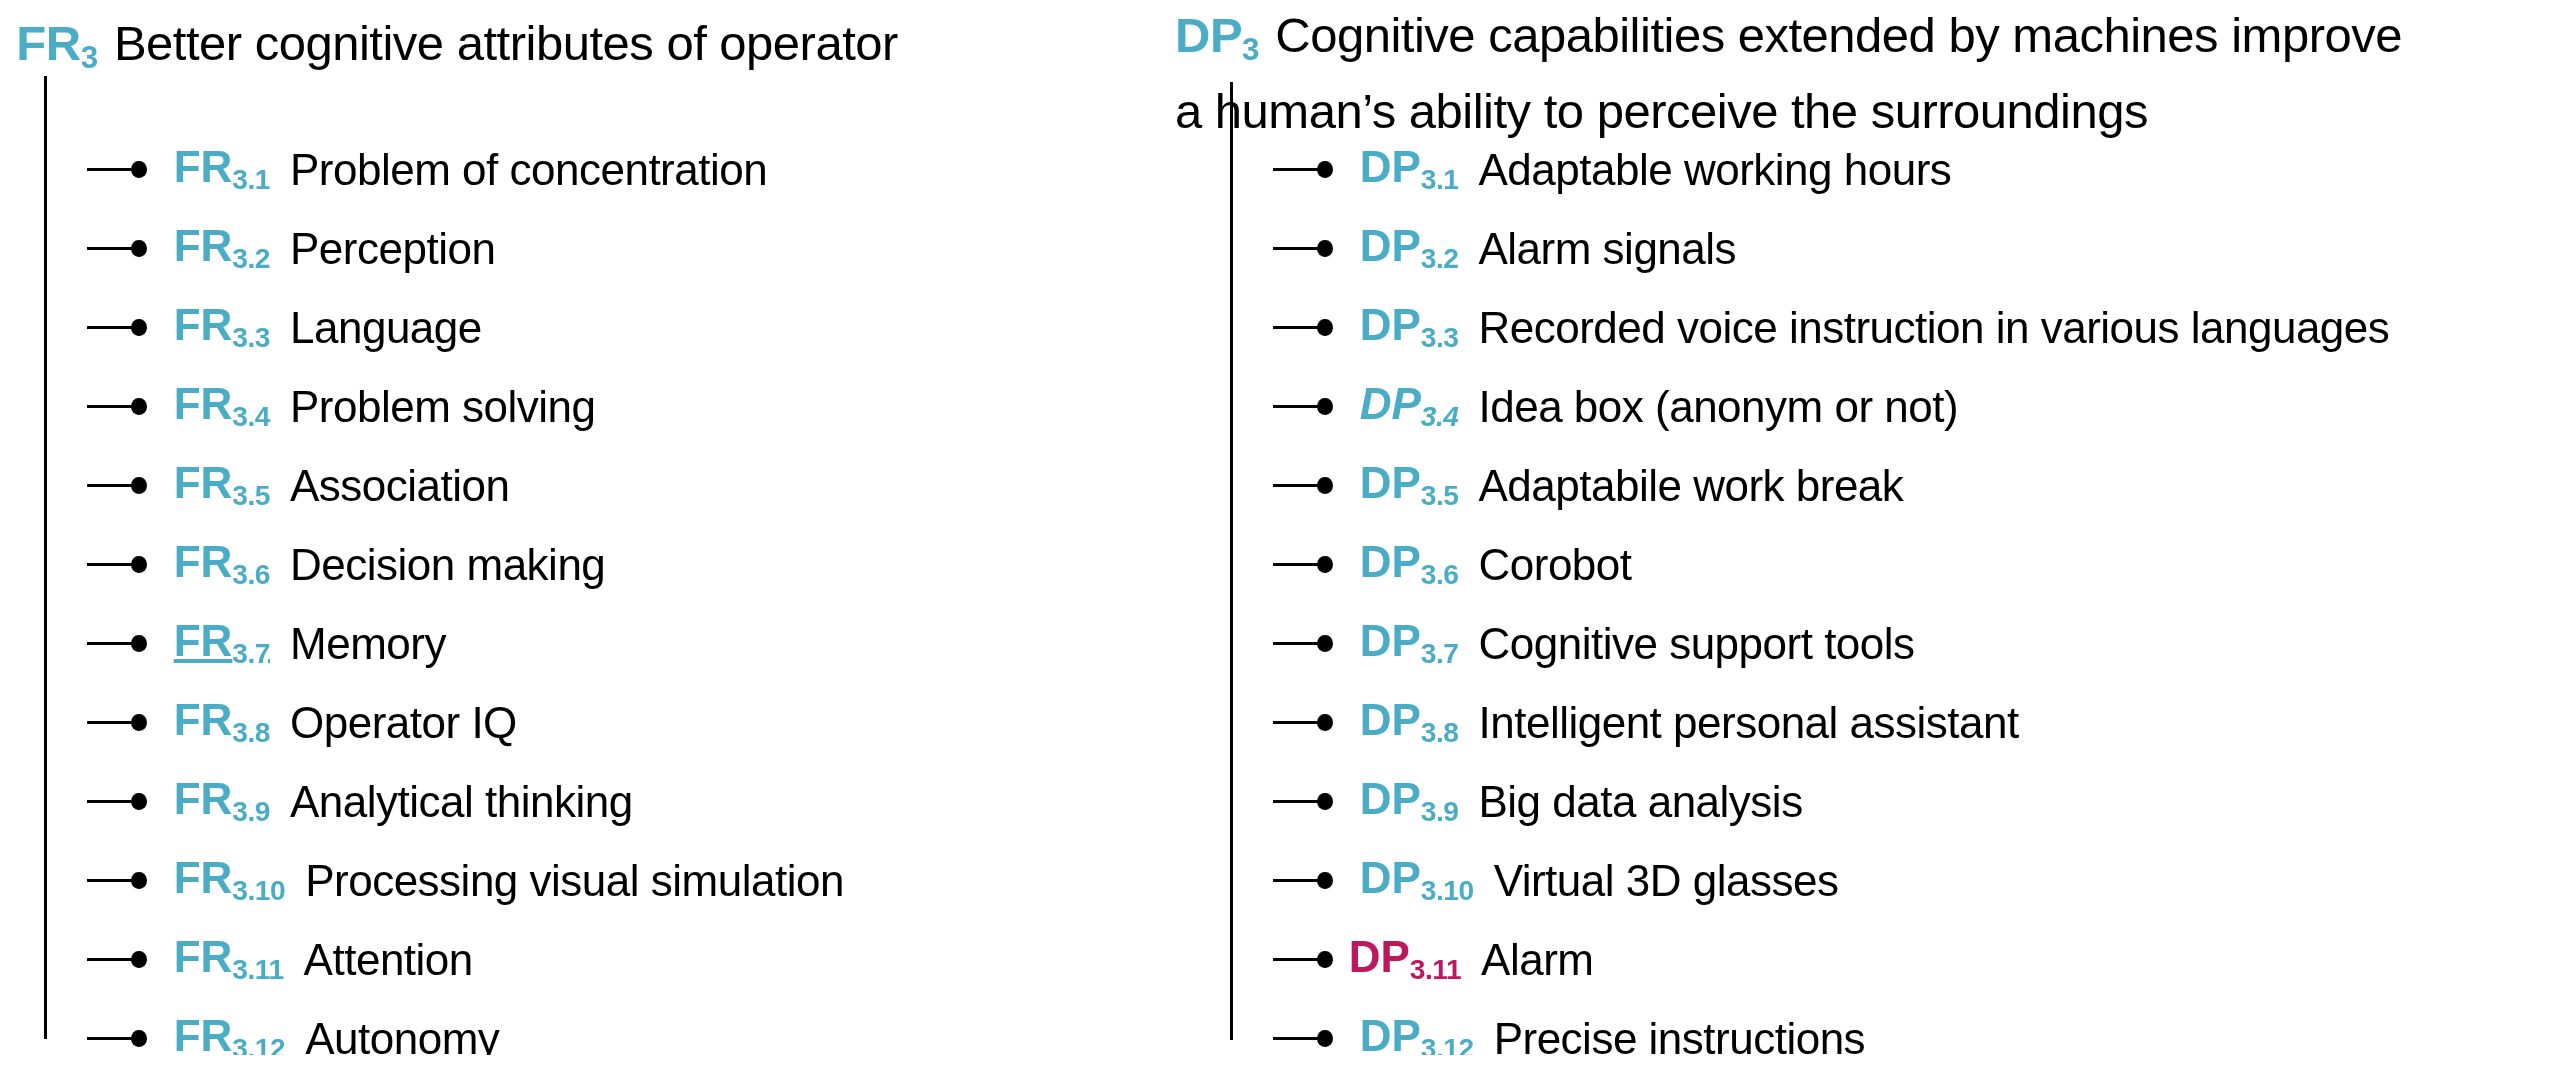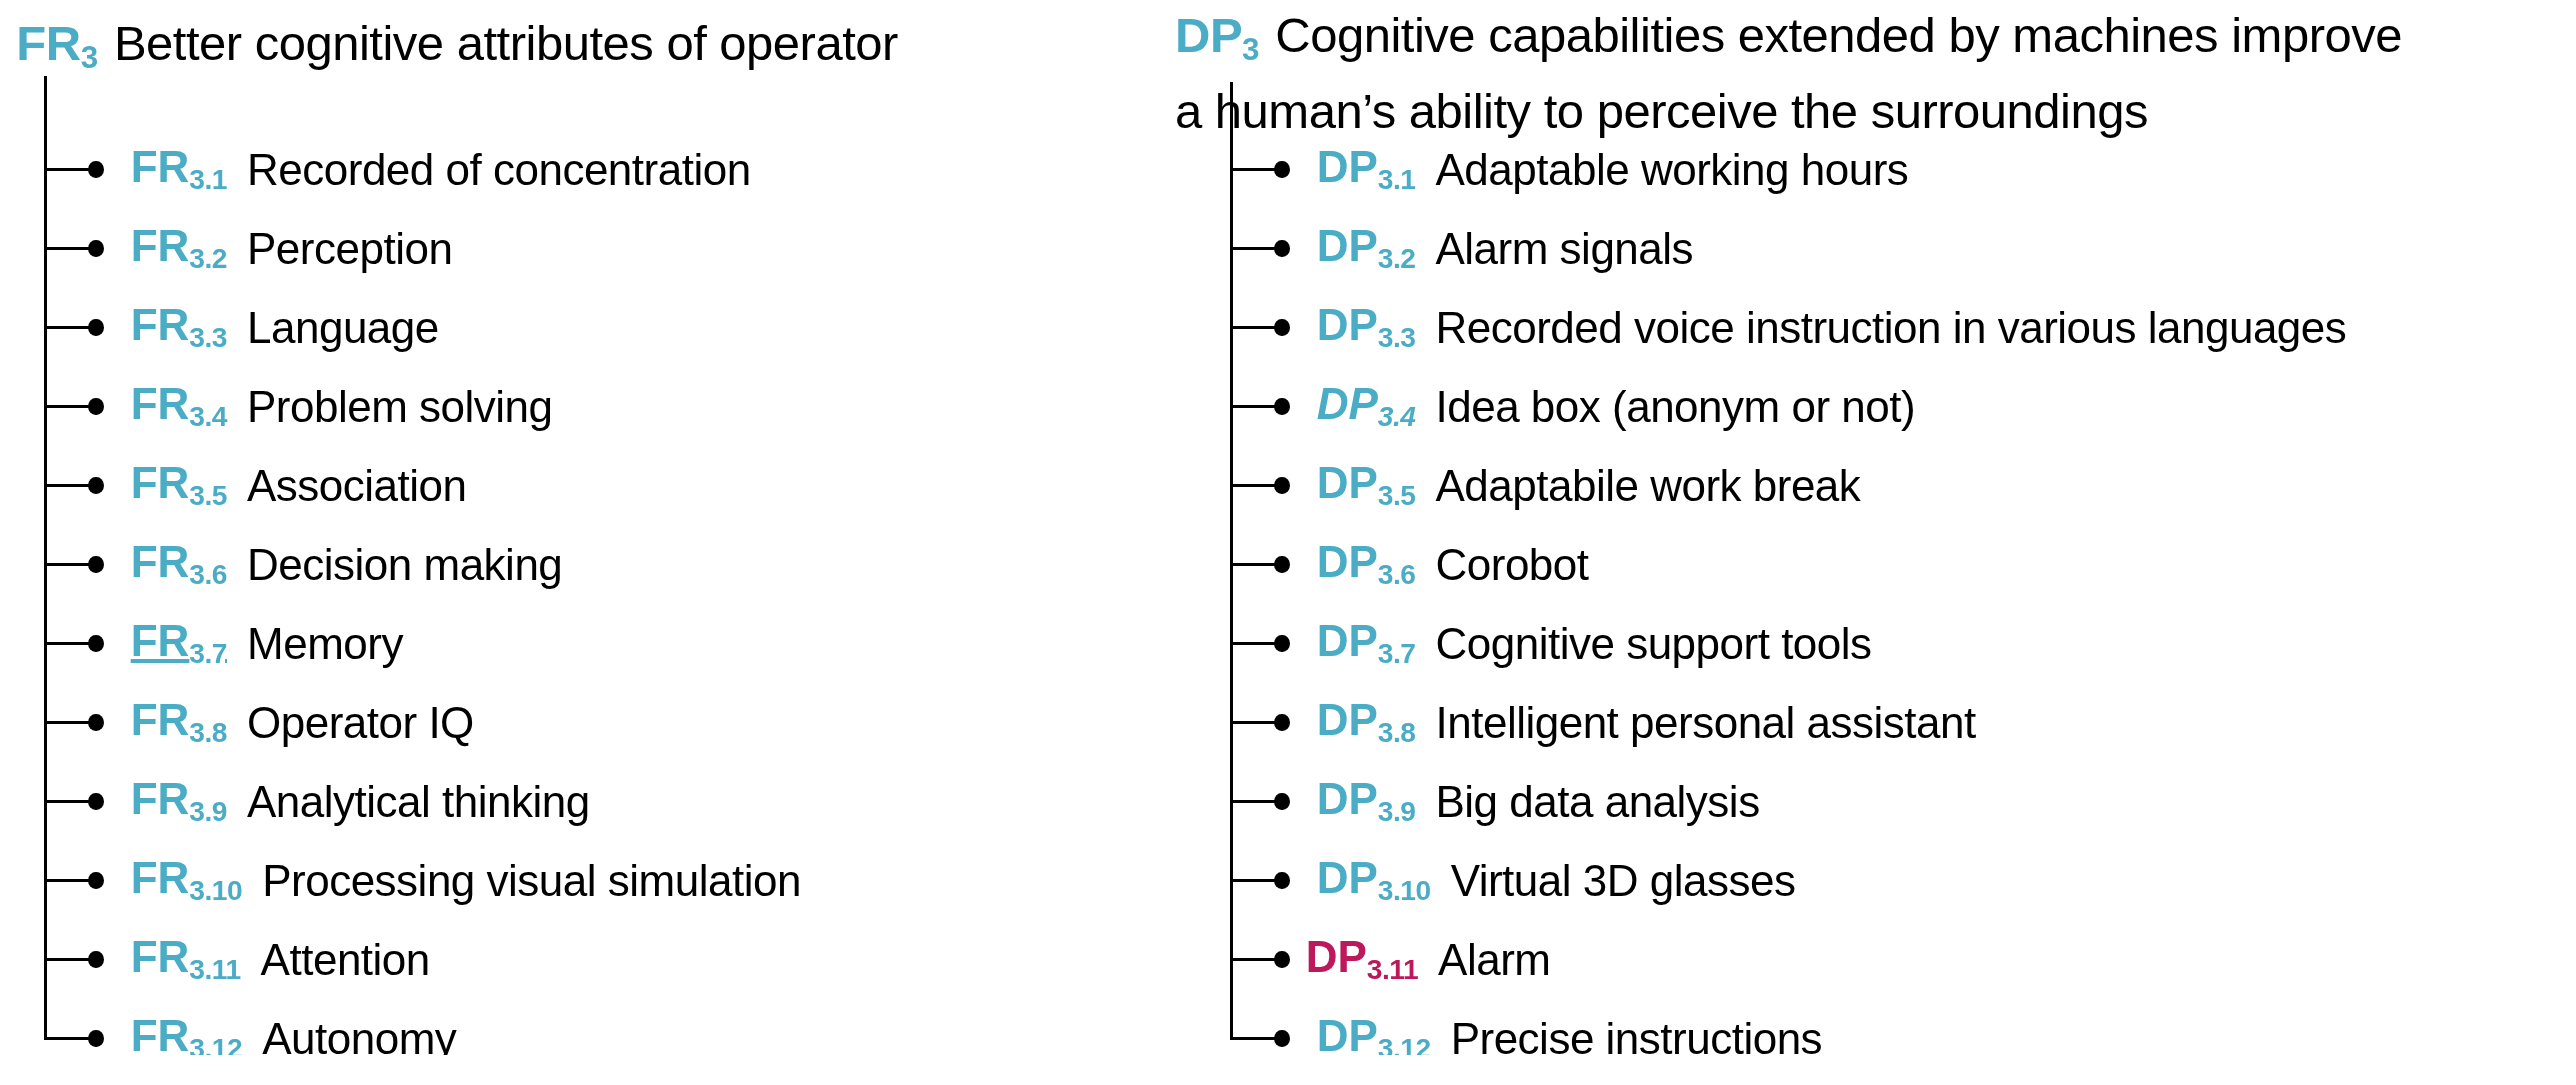--- a/index.html
+++ b/index.html
@@ -8,21 +8,21 @@
 
   .tree-root { position:absolute; font-size:49px; line-height:60px; color:#000;
                letter-spacing:-0.5px; white-space:nowrap; z-index:2; }
   .root-line { display:block; }
   .tag { font-weight:bold; margin-right:16.3px; }
   .subscript { font-size:0.64em; vertical-align:-0.26em; letter-spacing:-0.5px; }
 
   .vline { position:absolute; width:2.7px; background:#000; z-index:1; }
 
   .rows { position:absolute; z-index:2; }
-  .row { display:flex; align-items:center; height:79px; }
+  .row { display:flex; align-items:center; height:79px;padding-left:43px; }
   .hline { width:47px; height:2.7px; background:#000; flex:none; }
   .bullet { width:15.4px; height:17px; border-radius:50%; background:#000; margin-left:-2.7px; flex:none; }
   .row-tag { margin-left:27px; font-size:44px; font-weight:bold; white-space:nowrap; }
   .row-text { margin-left:20px; font-size:44px; color:#000; white-space:nowrap; letter-spacing:-0.5px; }
 
   
   #fr-root  { left:16.3px;  top:12.7px; }
   #fr-vline { left:44px;  top:76px;  height:963px; }
   #fr-rows  { left:44px;  top:130px; }
 
@@ -41,21 +41,21 @@
       <span class="root-line">
         <span class="tag accent" style="color: rgb(75, 172, 198);"><span>FR</span><span class="subscript">3</span></span><span>Better cognitive attributes of operator</span>
       </span>
     </div>
     <div class="vline" id="fr-vline" style="background: rgb(0, 0, 0);"></div>
     <div class="rows" id="fr-rows">
   <div class="row">
     <div class="hline" style="background: rgb(0, 0, 0);"></div>
     <div class="bullet" style="background: rgb(0, 0, 0);"></div>
     <span class="row-tag accent" style="color: rgb(75, 172, 198);"><span class="tag-main">FR</span><span class="subscript tag-sub">3.1</span></span>
-    <span class="row-text">Recorded of concentration</span>
+    <span class="row-text">Problem of concentration</span>
   </div>
 
   <div class="row">
     <div class="hline" style="background: rgb(0, 0, 0);"></div>
     <div class="bullet" style="background: rgb(0, 0, 0);"></div>
     <span class="row-tag accent" style="color: rgb(75, 172, 198);"><span class="tag-main">FR</span><span class="subscript tag-sub">3.2</span></span>
     <span class="row-text">Perception</span>
   </div>
 
   <div class="row">

